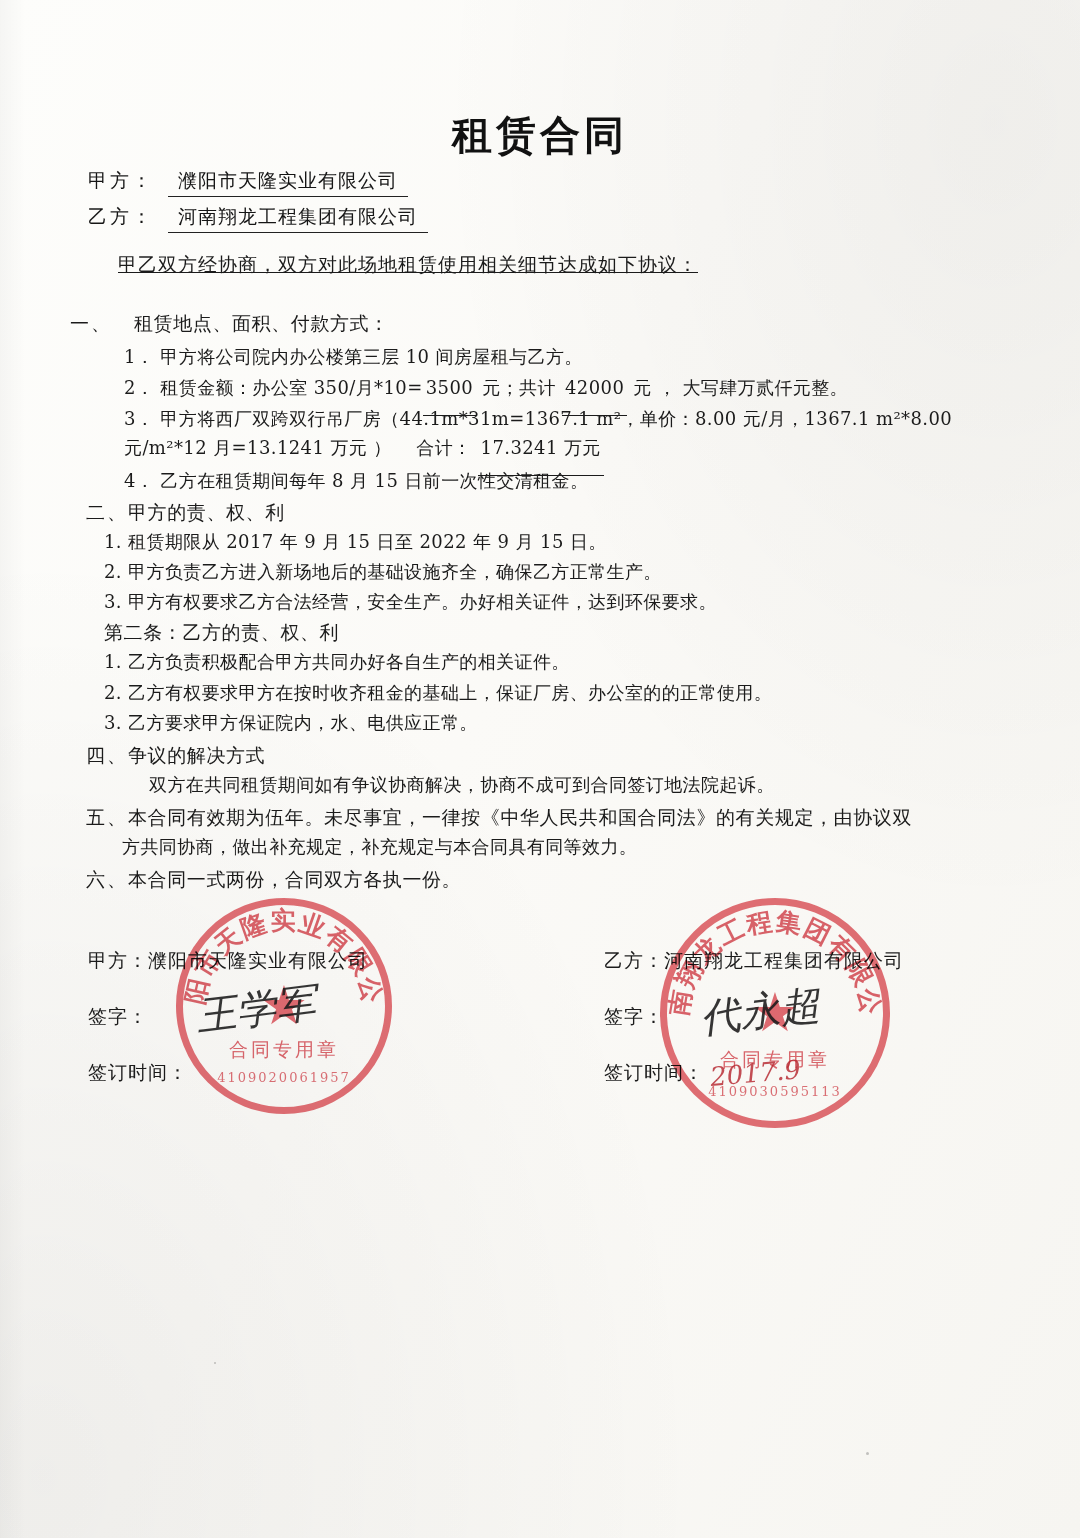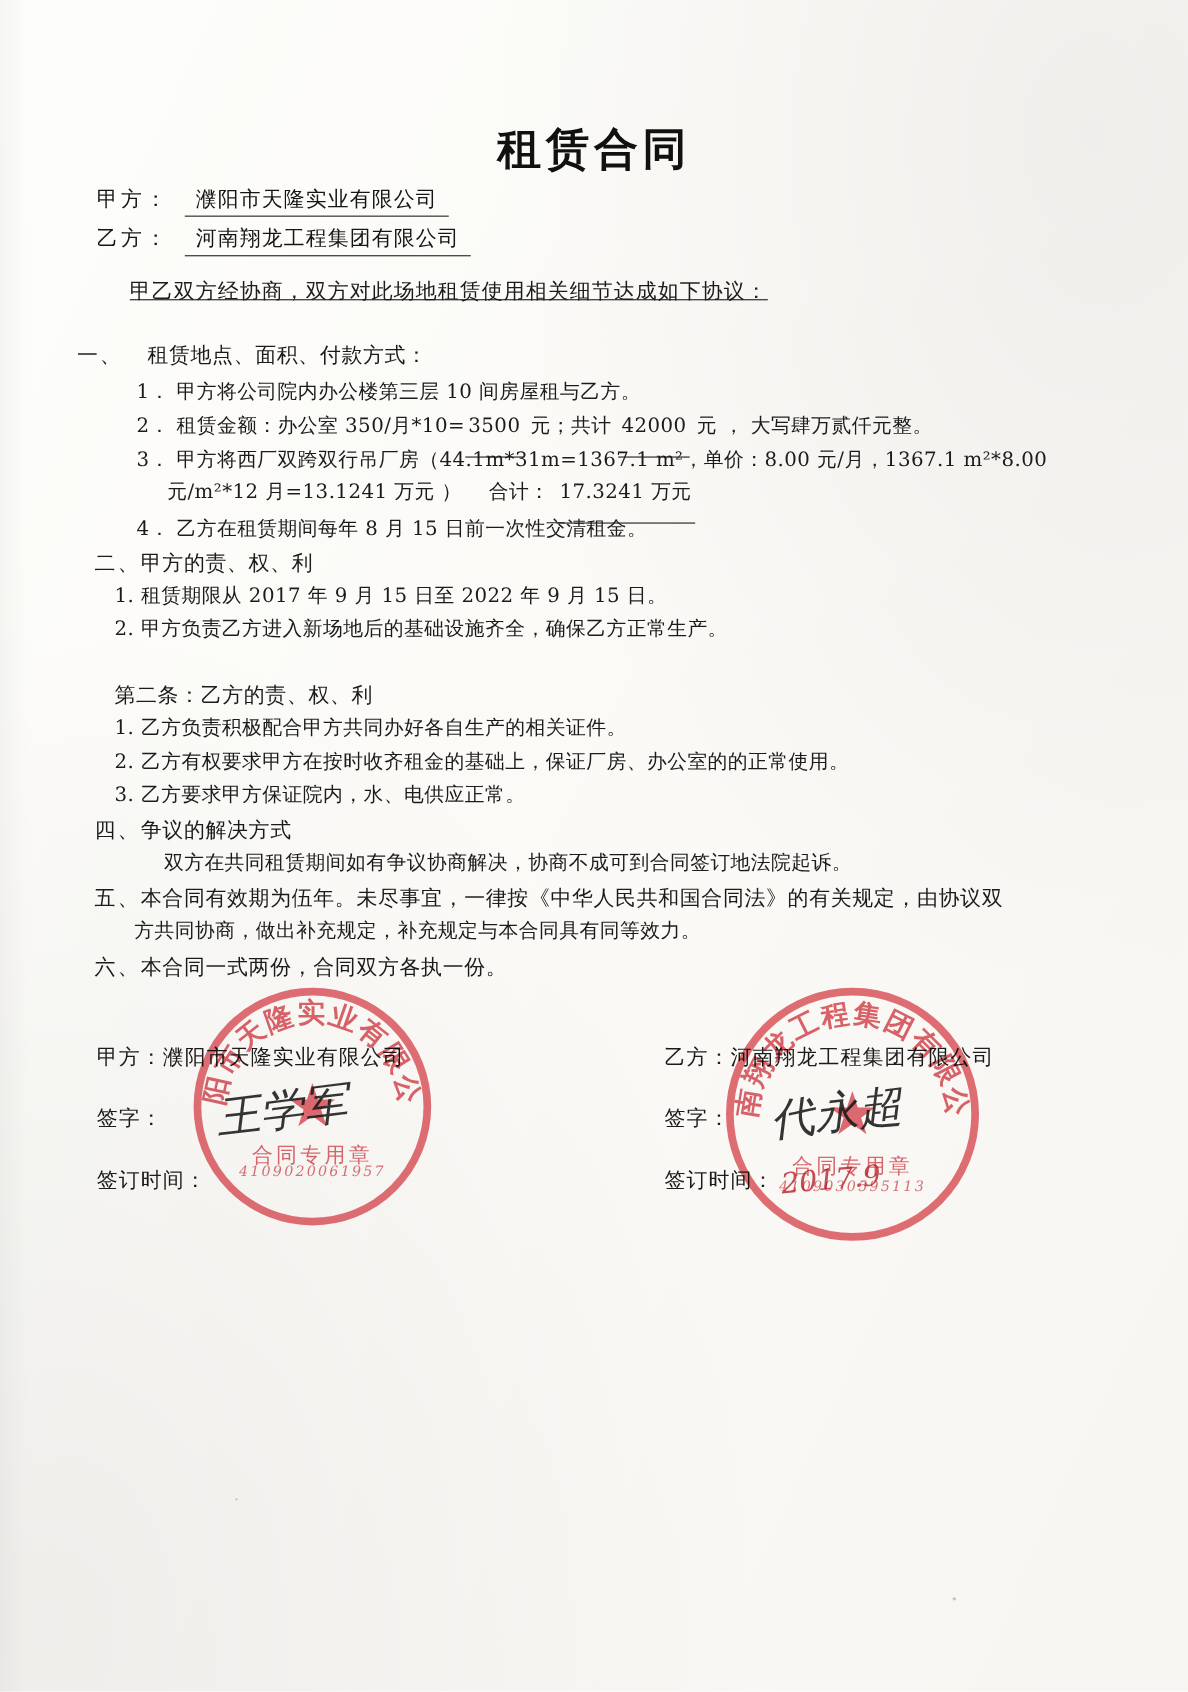--- a/index.html
+++ b/index.html
@@ -130,27 +130,26 @@
   .stamp .arc text {
     fill: rgba(206, 32, 44, 0.82);
     font-family: "DejaVu Serif", "Liberation Serif", serif;
     font-size: 27px;
     letter-spacing: 2px;
     font-weight: 700;
   }
   .stamp .code {
     position: absolute;
     left: 50%;
-    bottom: 34px;
+    bottom: 22px;
     transform: translateX(-50%);
     color: rgba(206, 32, 44, 0.75);
     font-size: 13px;
     letter-spacing: 2px;
     white-space: nowrap;
-    font-style: italic;
   }
 
   .sign-block { position: absolute; font-size: 19px; letter-spacing: 1px; }
   .sign-row { margin-bottom: 30px; white-space: nowrap; }
 
   .signature {
     position: absolute;
     color: #1a1a1a;
     font-family: "DejaVu Serif", "Liberation Serif", serif;
     font-style: italic;
@@ -198,30 +197,31 @@
   </div>
 
   <div class="item" style="left:124px; top:342px;">1． 甲方将公司院内办公楼第三层 10 间房屋租与乙方。</div>
 
   <div class="item" style="left:124px; top:373px;">
     2． 租赁金额：办公室 350/月*10=<span class="u">3500</span> 元；共计 <span class="u">42000</span> 元 ， 大写肆万贰仟元整。
   </div>
 
   <div class="wrap2" style="left:124px; top:404px; width:910px;">
     3． 甲方将西厂双跨双行吊厂房（44.1m*31m=1367.1 m²，单价：8.00 元/月，1367.1 m²*8.00<br>
-    <span style="display:inline-block; margin-left:28px;">元/m²*12 月=13.1241 万元 ）　 合计： <span class="u">17.3241 万元</span></span>
+    <span style="display:inline-block; ">元/m²*12 月=13.1241 万元 ）　 合计： <span class="u">17.3241 万元</span></span>
   </div>
 
   <div class="item" style="left:124px; top:466px;">4． 乙方在租赁期间每年 8 月 15 日前一次性交清租金。</div>
 
   <div class="sec" style="left:86px; top:497px;">
     <span class="sec-num">二、</span><span>甲方的责、权、利</span>
   </div>
   <div class="item" style="left:104px; top:527px;">1. 租赁期限从 2017 年 9 月 15 日至 2022 年 9 月 15 日。</div>
   <div class="item" style="left:104px; top:557px;">2. 甲方负责乙方进入新场地后的基础设施齐全，确保乙方正常生产。</div>
+  <div class="item" style="left:104px; top:587px;">3. 甲方有权要求乙方合法经营，安全生产。办好相关证件，达到环保要求。</div>
 
   <div class="sec" style="left:104px; top:617px;">第二条：乙方的责、权、利</div>
   <div class="item" style="left:104px; top:647px;">1. 乙方负责积极配合甲方共同办好各自生产的相关证件。</div>
   <div class="item" style="left:104px; top:678px;">2. 乙方有权要求甲方在按时收齐租金的基础上，保证厂房、办公室的的正常使用。</div>
   <div class="item" style="left:104px; top:708px;">3. 乙方要求甲方保证院内，水、电供应正常。</div>
 
   <div class="sec" style="left:86px; top:740px;">
     <span class="sec-num">四、</span><span>争议的解决方式</span>
   </div>
   <div class="item" style="left:122px; top:770px;margin-left:27px;">双方在共同租赁期间如有争议协商解决，协商不成可到合同签订地法院起诉。</div>

